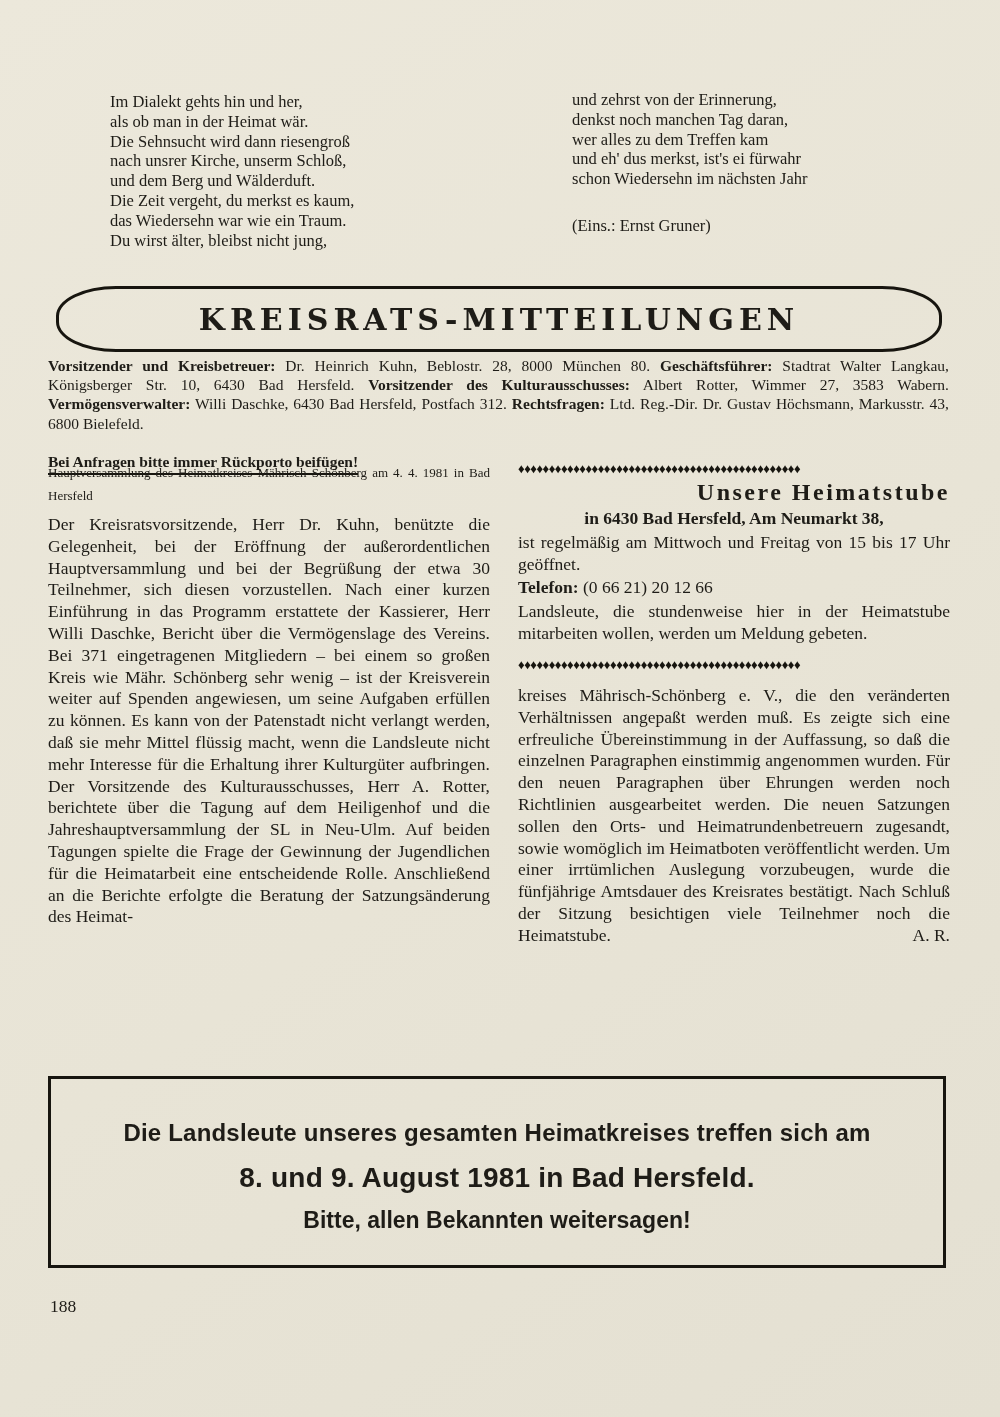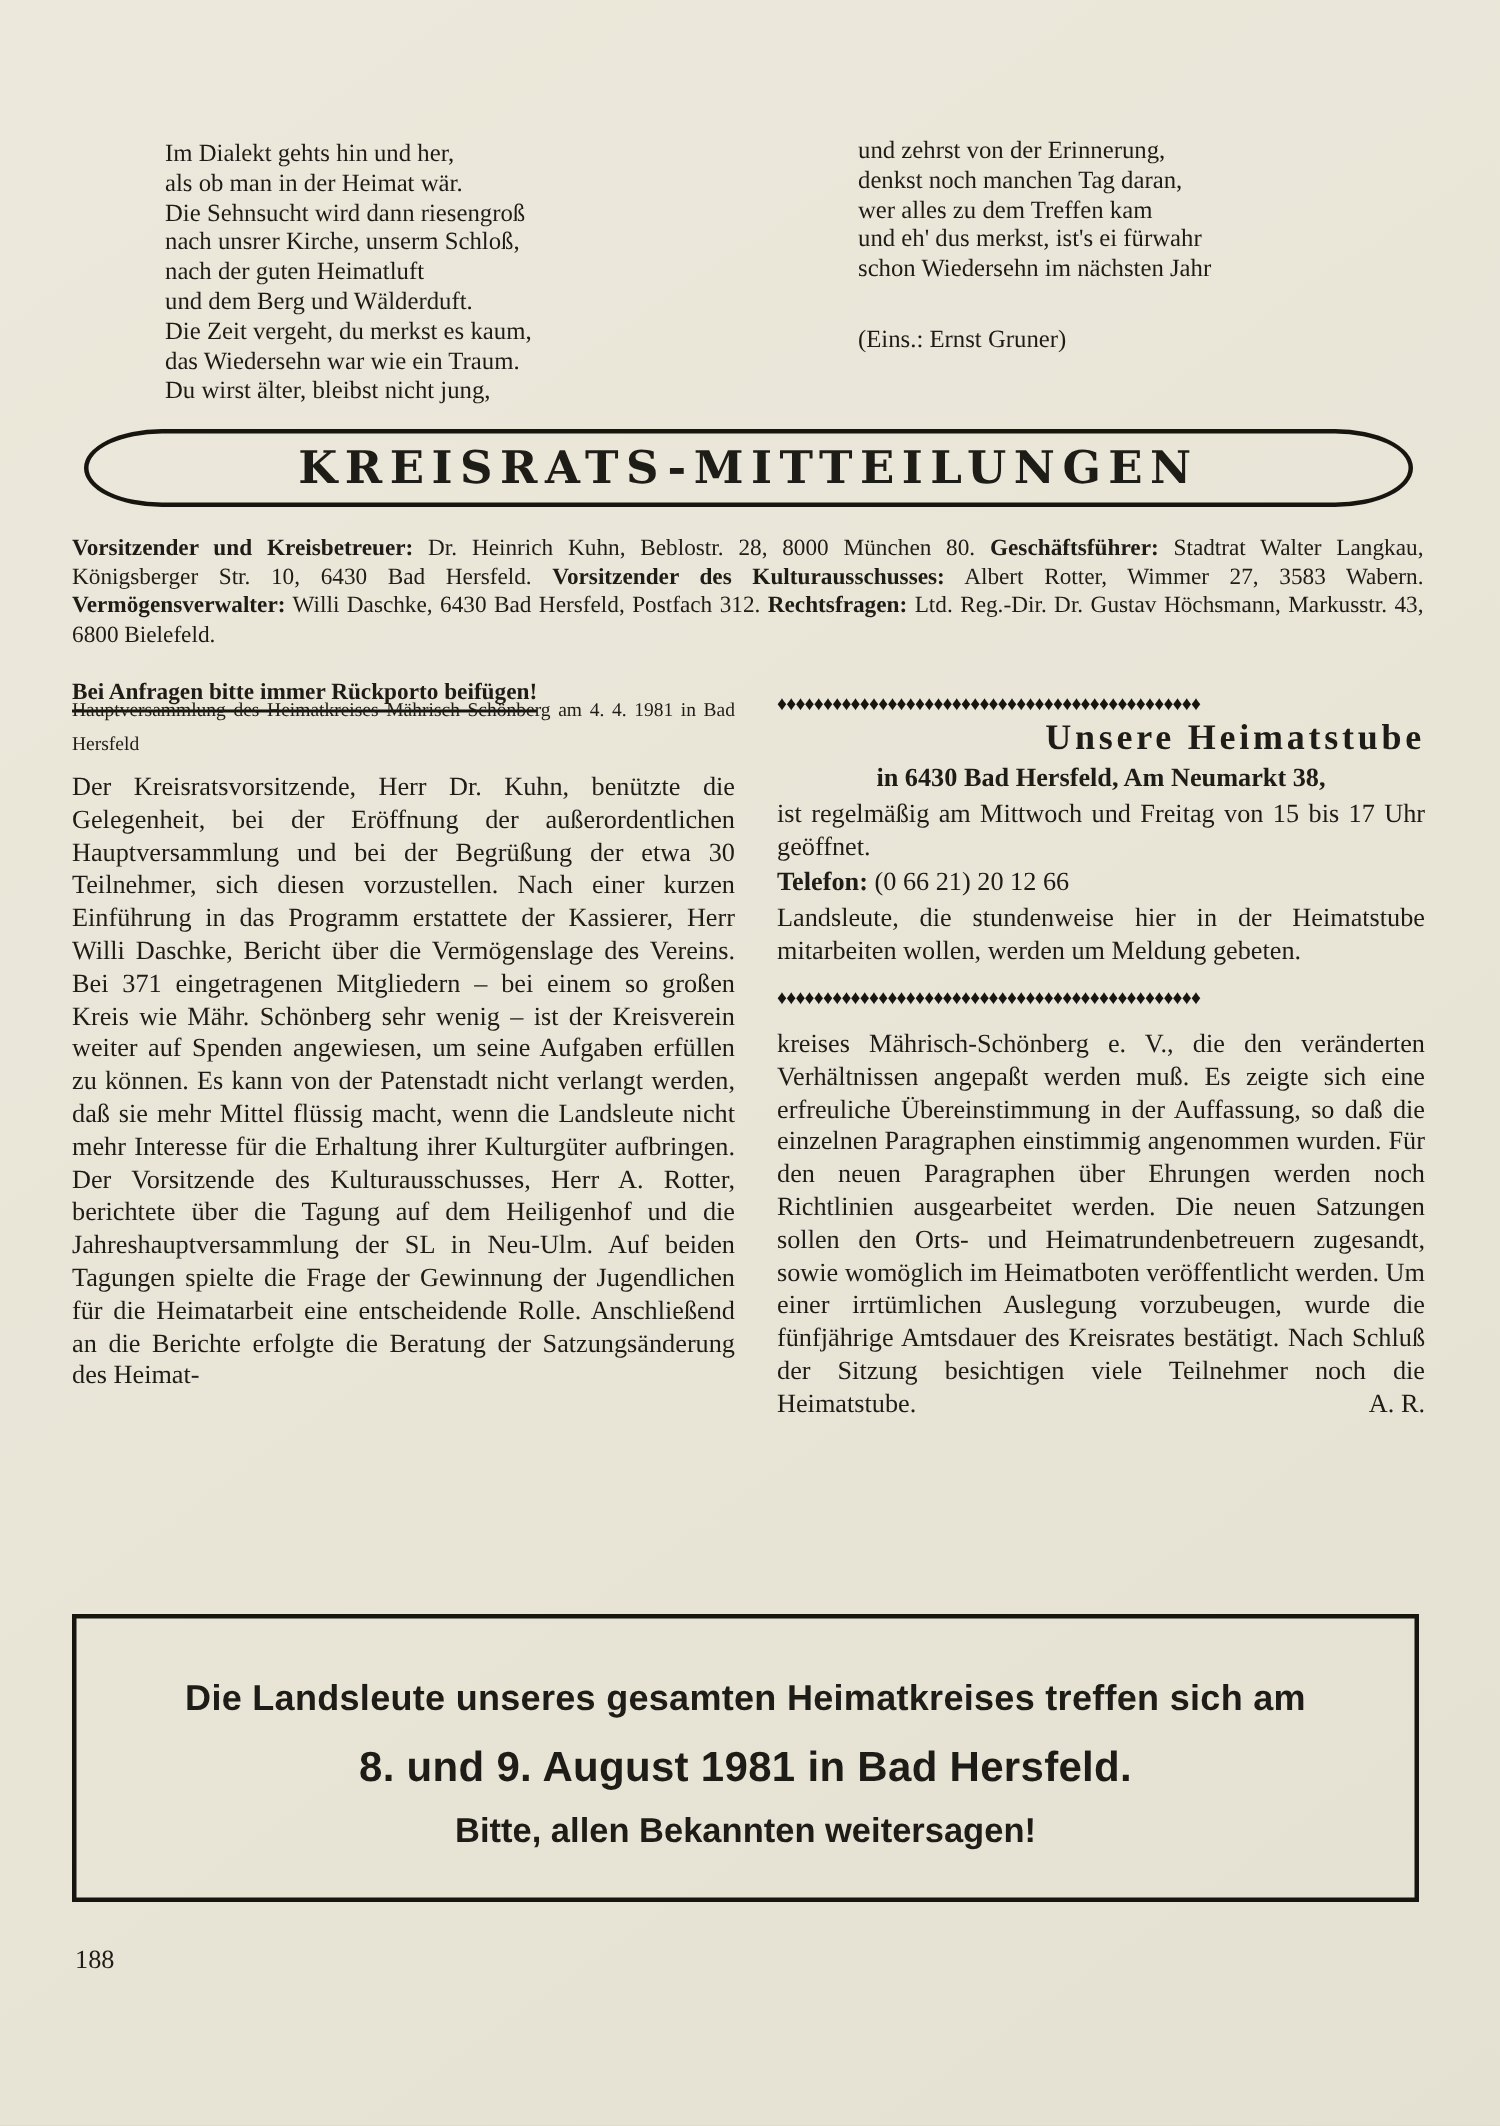--- a/index.html
+++ b/index.html
@@ -18,21 +18,21 @@
   }
 
   
   .poem { position: absolute; font-size: 16.5px; line-height: 19.8px; }
   .poem-left  { left: 110px; top: 92px; width: 330px; }
   .poem-right { left: 572px; top: 90px; width: 330px; }
   .poem-author-block { margin-top: 27px; }
 
   
   .header-box {
-    position: absolute; left: 56px; top: 286px; width: 886px; height: 52px;
+    position: absolute; left: 56px; top: 286px; width: 886px; height: 66px;
     border: 3px solid #17150f;
     border-radius: 60px / 30px;
     display: flex; align-items: center; justify-content: center;
     background: transparent;
   }
   .header-title {
     font-family: "DejaVu Serif", serif;
     font-weight: bold; font-size: 30px; letter-spacing: 5px;
     white-space: nowrap;
   }
@@ -88,21 +88,20 @@
 </head>
 <body>
 
 <div class="page">
 
   <div class="poem poem-left">
     <div>Im Dialekt gehts hin und her,</div>
     <div>als ob man in der Heimat wär.</div>
     <div>Die Sehnsucht wird dann riesengroß</div>
     <div>nach unsrer Kirche, unserm Schloß,</div>
-    <div>nach der guten Heimatluft</div>
     <div>und dem Berg und Wälderduft.</div>
     <div>Die Zeit vergeht, du merkst es kaum,</div>
     <div>das Wiedersehn war wie ein Traum.</div>
     <div>Du wirst älter, bleibst nicht jung,</div>
   </div>
 
   <div class="poem poem-right">
     <div>und zehrst von der Erinnerung,</div>
     <div>denkst noch manchen Tag daran,</div>
     <div>wer alles zu dem Treffen kam</div>

